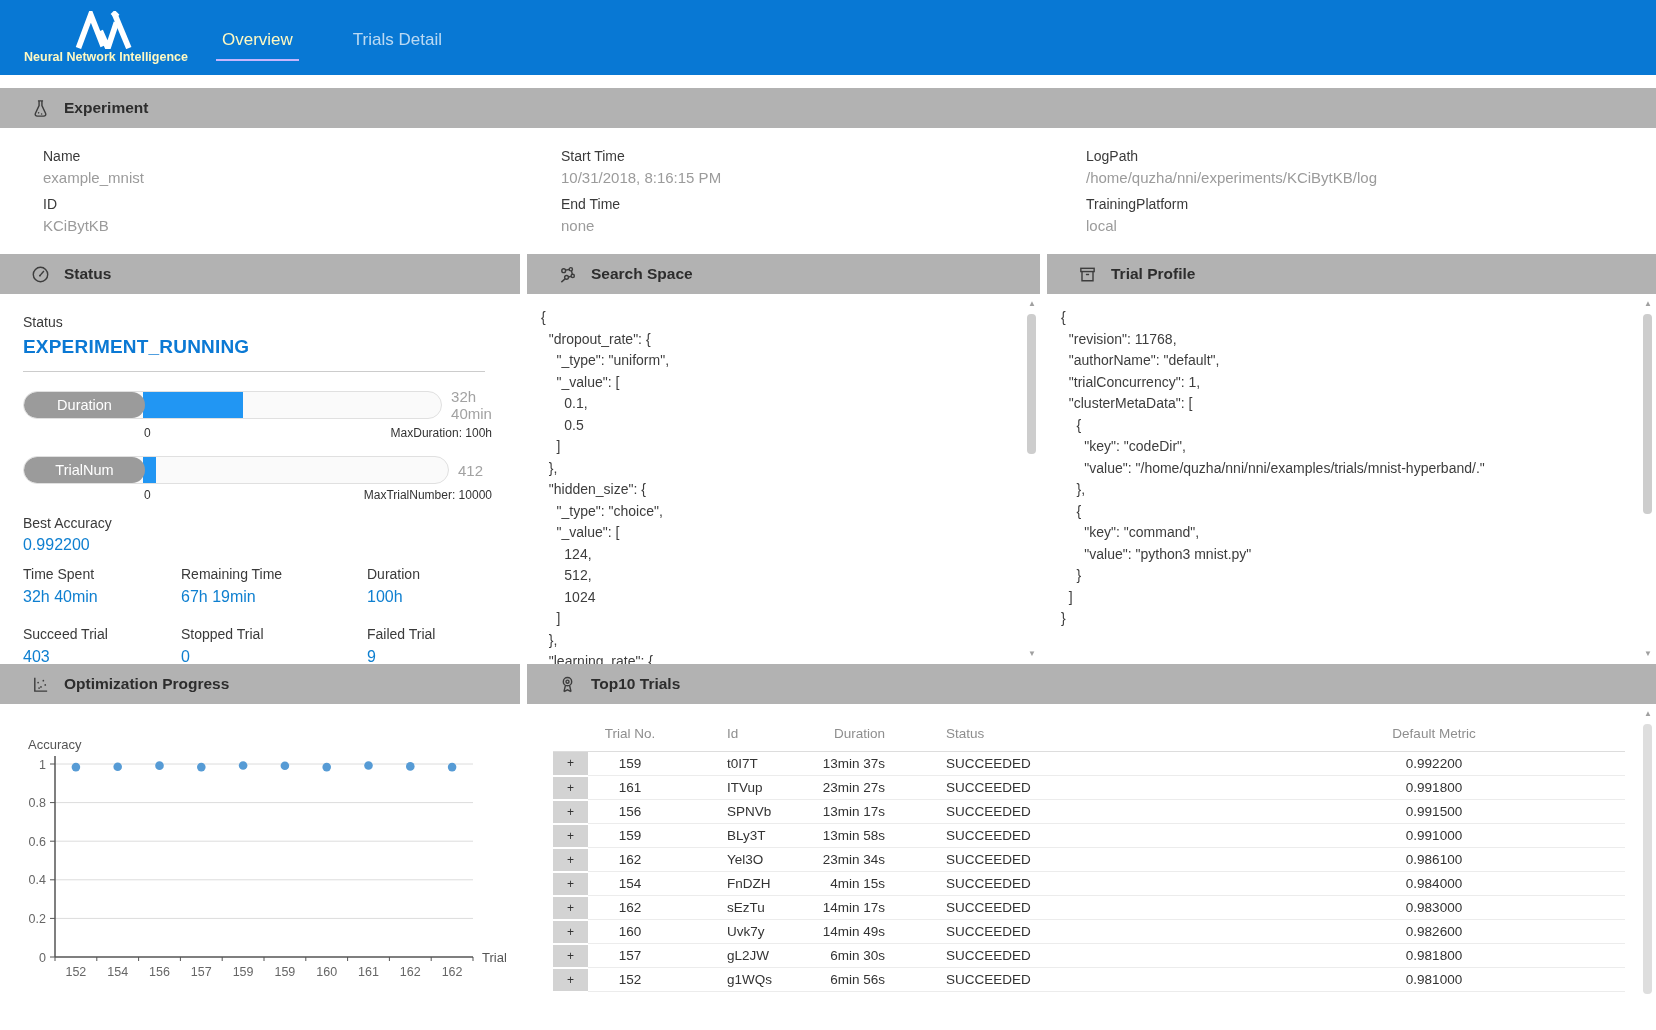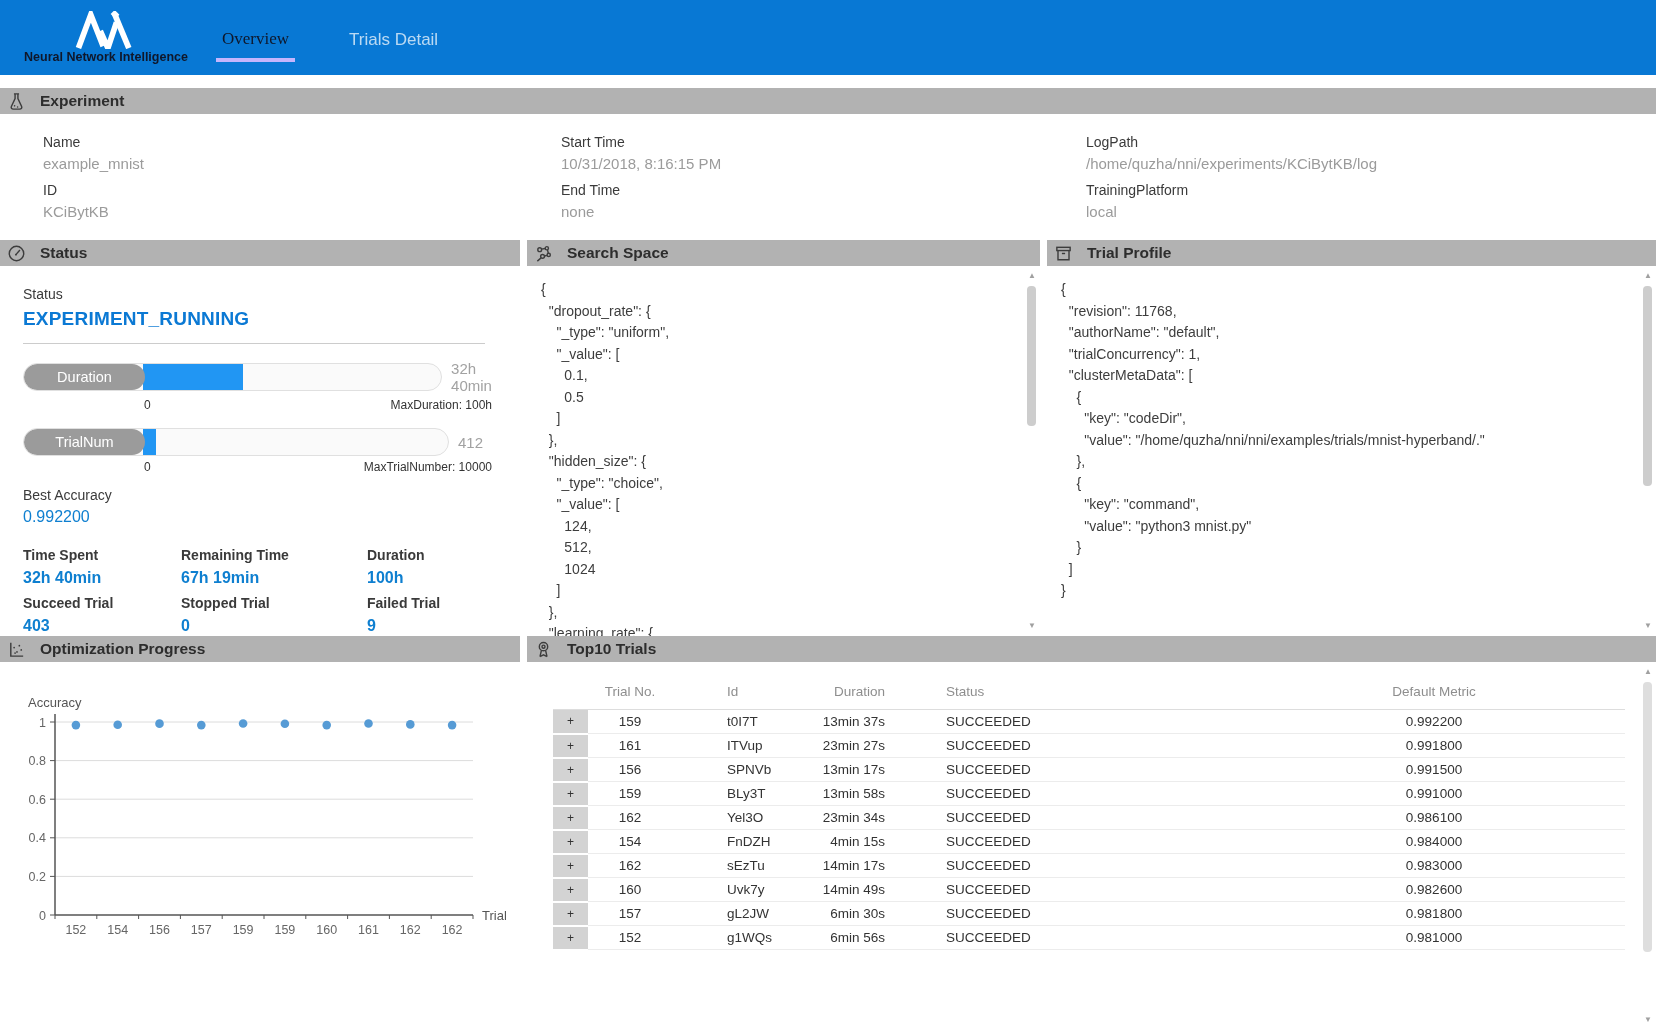--- a/index.html
+++ b/index.html
@@ -8,27 +8,27 @@
   body {
     width:1656px; height:1030px; overflow:hidden;
     background:#fff; color:#333;
     font-family:"Liberation Sans","DejaVu Sans",sans-serif;
   }
 
   
   .navbar { height:75px; background:#0878d4; display:flex; align-items:center; }
   .logo-wrap { margin-left:26px; width:160px; display:flex; flex-direction:column; align-items:center; }
   .logo-svg { width:64px; height:38px; }
-  .logo-text { color:#0f172a; font-size:12.5px; font-weight:700; margin-top:1px; white-space:nowrap; }
+  .logo-text { color:#fef9c3; font-size:12.5px; font-weight:700; margin-top:1px; white-space:nowrap; }
   .tabs { display:flex; margin-left:30px; gap:48px; align-items:center; height:100%; }
   .tab { font-size:17px; color:rgba(255,255,255,0.72); padding:16px 6px 9px; cursor:pointer; border-bottom:2px solid transparent; }
-  .tab.active { color:#0f172a; border-bottom:4px solid #c4b5fd;font-family:Liberation Serif, serif; }
-
-  
-  .band { height:26px; background:#b2b2b2; display:flex; align-items:center; padding-left:7px; }
+  .tab.active { color:#fef9c3; border-bottom:2px solid #c4b5fd; }
+
+  
+  .band { height:40px; background:#b2b2b2; display:flex; align-items:center; padding-left:31px; }
   .band-icon { width:20px; height:20px; margin-right:13px; display:flex; align-items:center; }
   .band-icon svg { width:19px; height:19px; stroke:#3d3d3d; fill:none; stroke-width:1.5; }
   .band-title { font-size:15.5px; font-weight:700; color:#2d2d2d; }
   .experiment-band { margin-top:13px; }
 
   
   #experiment-fields { display:grid; grid-template-columns:518px 525px 1fr; padding:10px 0 20px 23px;margin-left:20px; }
   .exp-label { font-size:14px; color:#3a3a3a; margin-top:10px; }
   .exp-value { font-size:15px; color:#9b9b9b; margin-top:5px; white-space:nowrap; }
 
@@ -42,21 +42,21 @@
   .status-value { font-size:19px; font-weight:700; color:#0b79d4; margin-top:6px; letter-spacing:.2px; }
   .status-divider { width:462px; height:1px; background:#ccc; margin-top:13px; }
   .bar-row { display:flex; align-items:center; margin-top:16px; }
   .bar-track { position:relative; width:426px; height:28px; background:#fafafa; border:1px solid #e0e0e0; border-radius:15px; overflow:hidden; }
   .bar-fill { position:absolute; left:119px; top:0; bottom:0; background:#2196f3; }
   .bar-label { position:absolute; left:0; top:0; bottom:0; width:121px; background:#9b9b9b; border-radius:15px; color:#fff; display:flex; align-items:center; justify-content:center; font-size:14.5px; z-index:2; }
   .bar-value { margin-left:9px; font-size:15px; color:#a2a2a2; }
   .bar-sub { display:flex; justify-content:space-between; width:348px; margin-left:121px; margin-top:4px; font-size:12px; color:#333; }
   .best-acc-label { margin-top:13px; font-size:14px; color:#3a3a3a; }
   .best-acc-value { margin-top:5px; font-size:16px; color:#0e7fd0; }
-  #stats-grid { display:grid; grid-template-columns:158px 186px 1fr; margin-top:21px; row-gap:8px;font-weight:bold; }
+  #stats-grid { display:grid; grid-template-columns:158px 186px 1fr; margin-top:12px; row-gap:20px; }
   .stat-label { font-size:14px; color:#3a3a3a; }
   .stat-value { font-size:16px; color:#0e7fd0; margin-top:6px; }
 
   
   .json-pre { margin:13px 0 0 14px; font-family:"Liberation Sans","DejaVu Sans",sans-serif;
               font-size:14px; line-height:21.5px; color:#3d3d3d; white-space:pre; }
 
   
   .vscroll { position:absolute; top:4px; right:1px; bottom:4px; width:14px; }
   .vs-arrow { position:absolute; left:0; width:14px; height:12px; color:#a0a0a0; font-size:8px; line-height:12px; text-align:center; cursor:pointer; }

